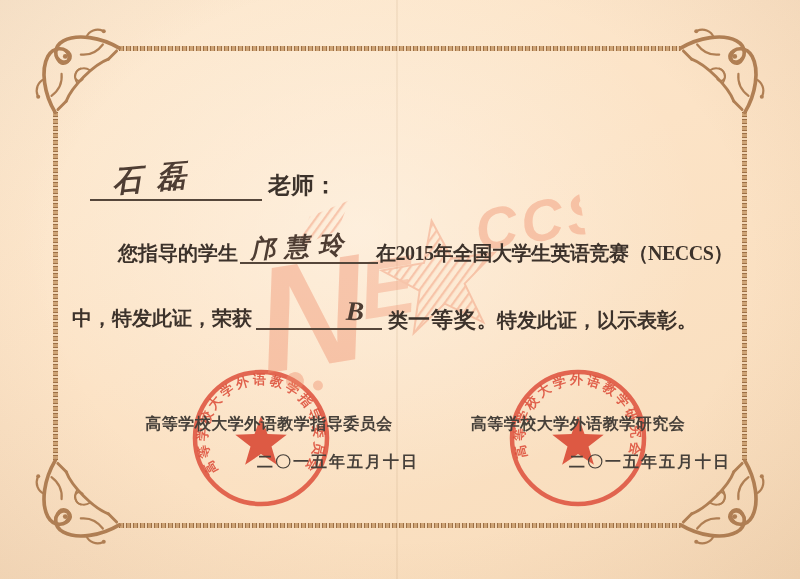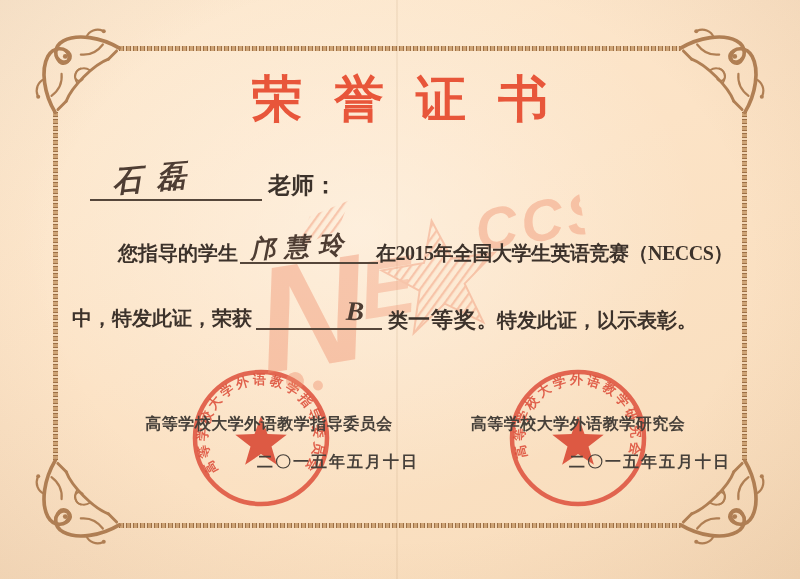--- a/index.html
+++ b/index.html
@@ -105,21 +105,20 @@
   <div class="corner tr" style="left:677px;top:6px;"><svg viewBox="0 0 120 120">
         <use href="#flourish"></use>
       </svg></div>
   <div class="corner bl" style="left:13px;top:457px;"><svg viewBox="0 0 120 120">
         <use href="#flourish"></use>
       </svg></div>
   <div class="corner br" style="left:677px;top:457px;"><svg viewBox="0 0 120 120">
         <use href="#flourish"></use>
       </svg></div>
 
-  <div class="title layer">荣誉证书</div>
 
   <div class="hand layer" style="left:112px;top:158px;font-size:30px;letter-spacing:14px;transform:rotate(-5deg);">石磊</div>
   <div class="blank layer" style="left:90px;top:199px;width:172px;"></div>
   <div class="bodytext layer" style="left:118px;top:240px;">您指导的学生</div>
 
   <div class="bodytext layer" style="left:268px;top:170px;font-size:23px;">老师：</div>
   <div class="blank layer" style="left:240px;top:262px;width:138px;"></div>
   <div class="hand layer" style="left:250px;top:230px;font-size:25px;letter-spacing:9px;transform:rotate(-3deg);">邝慧玲</div>
   <div class="bodytext layer" style="left:376px;top:240px;letter-spacing:-0.5px;text-align:center;">在2015年全国大学生英语竞赛（NECCS）</div>
 

